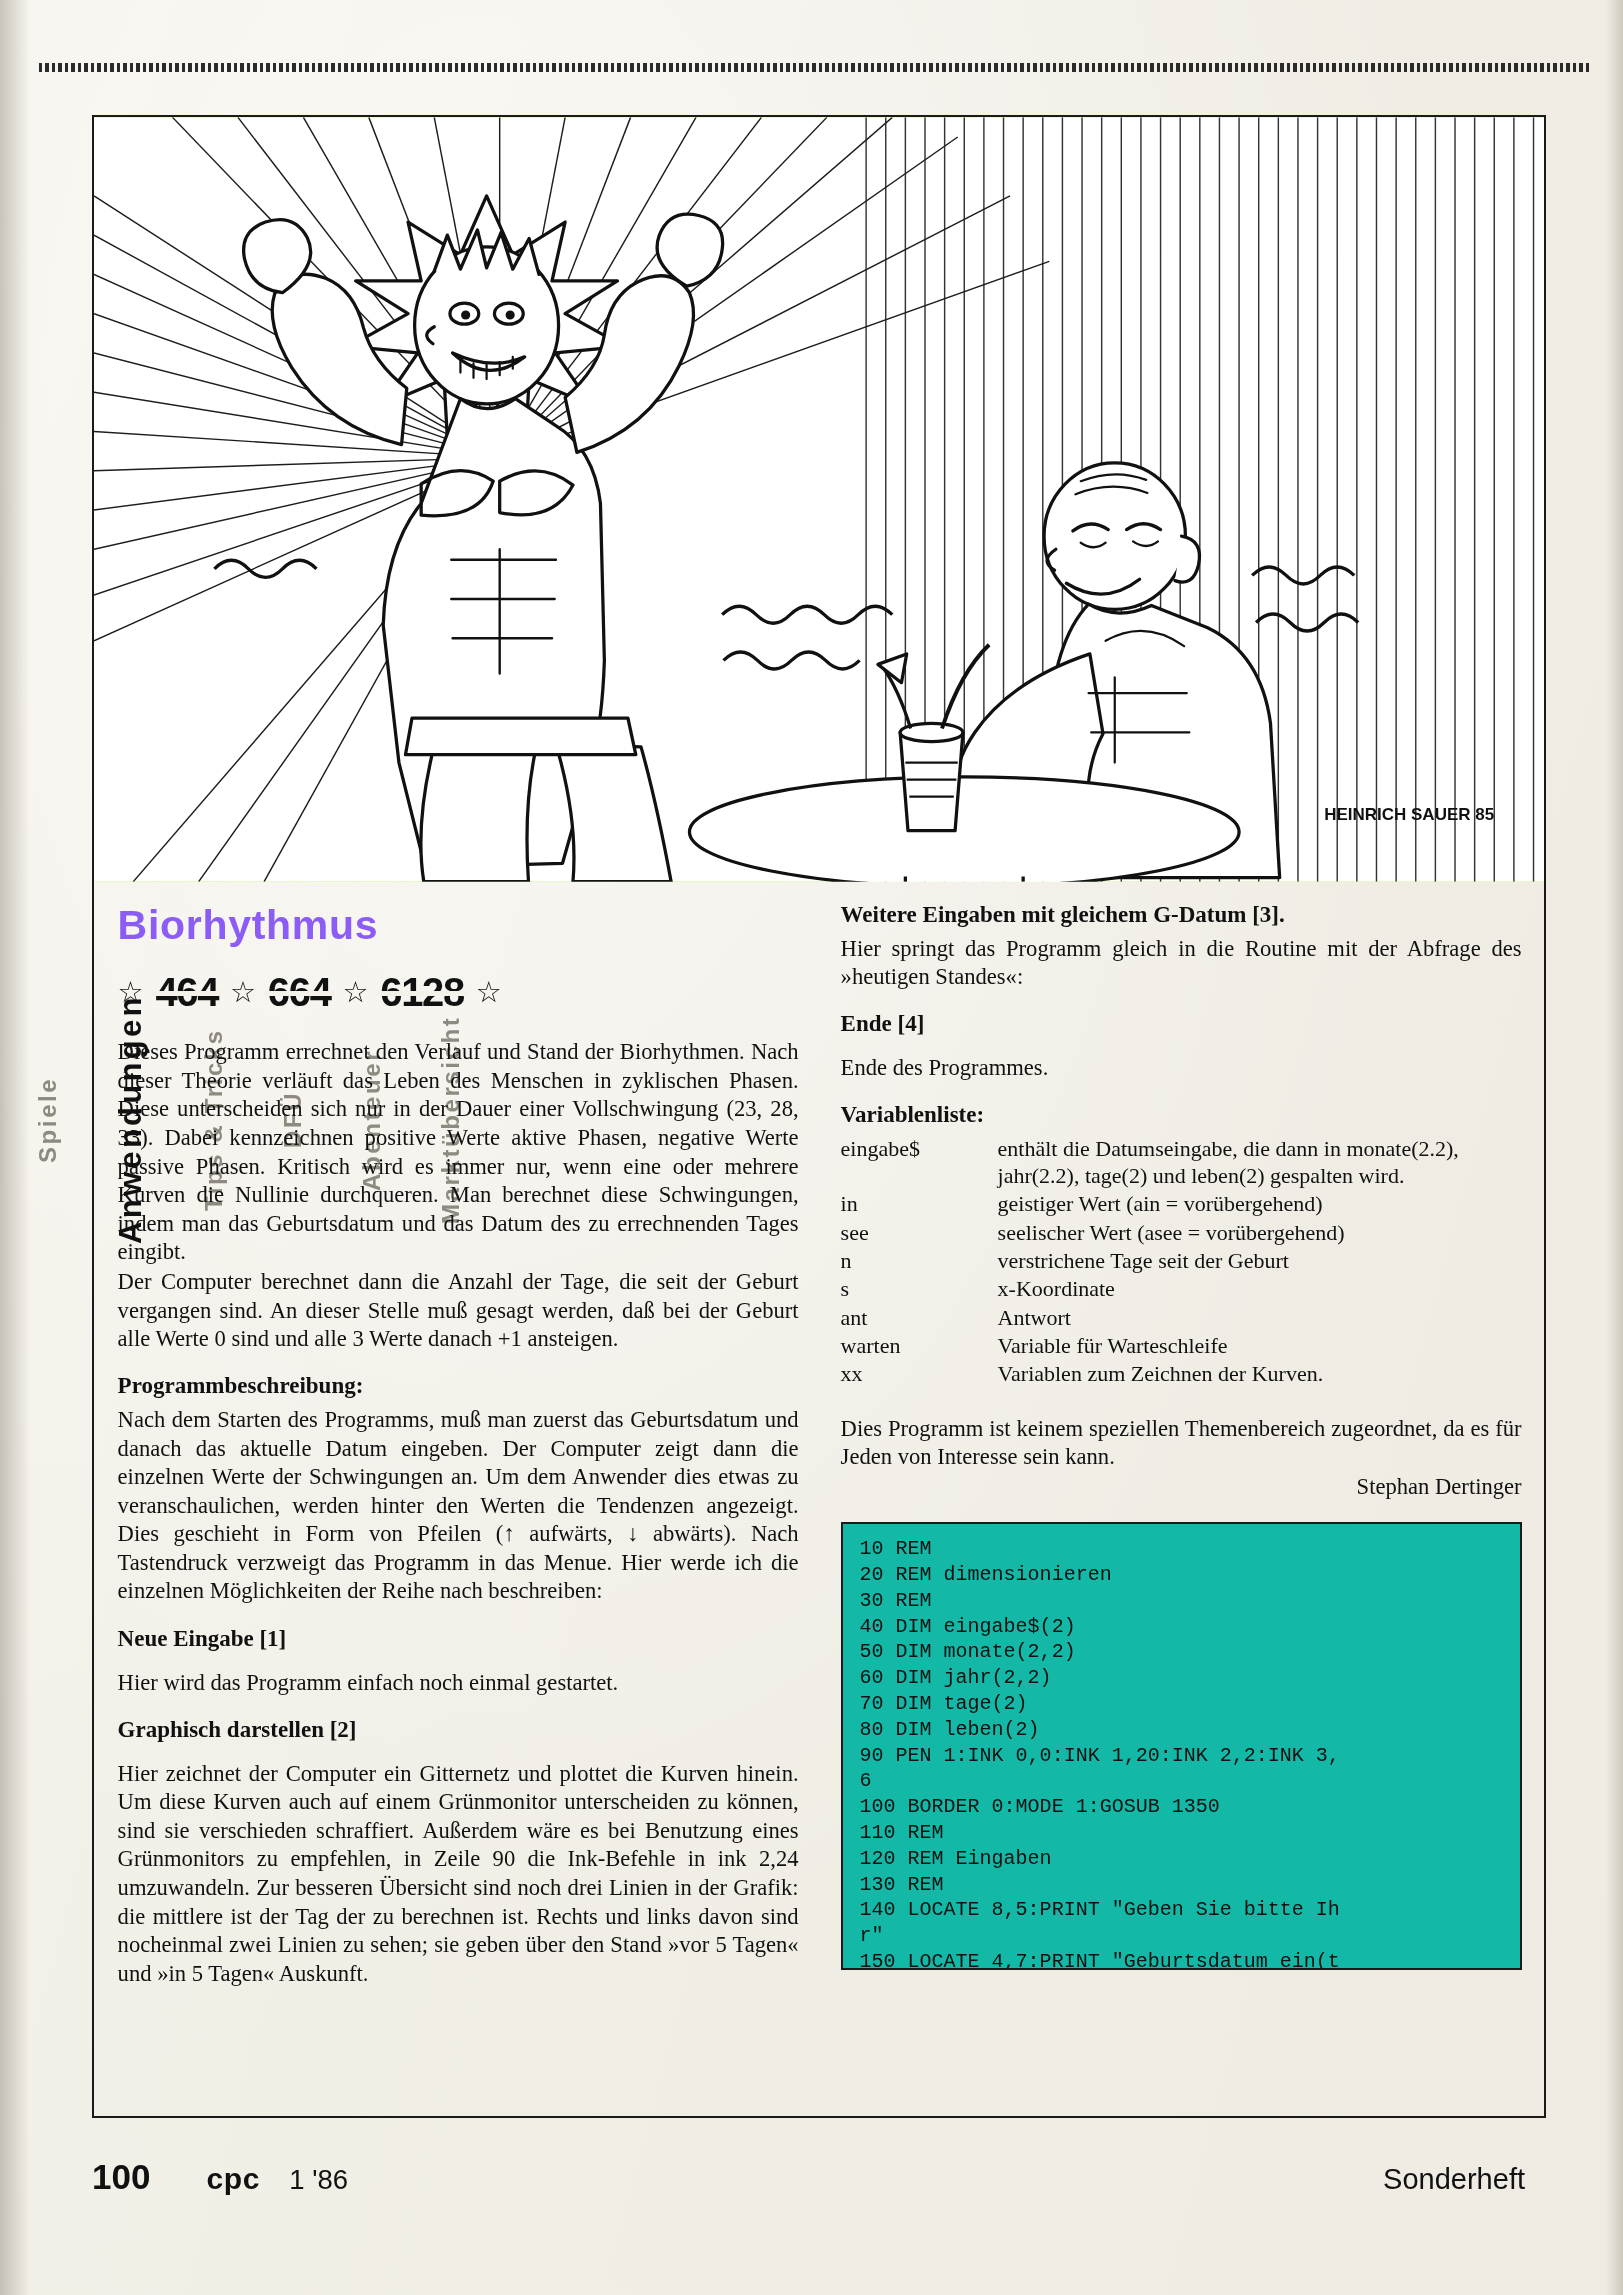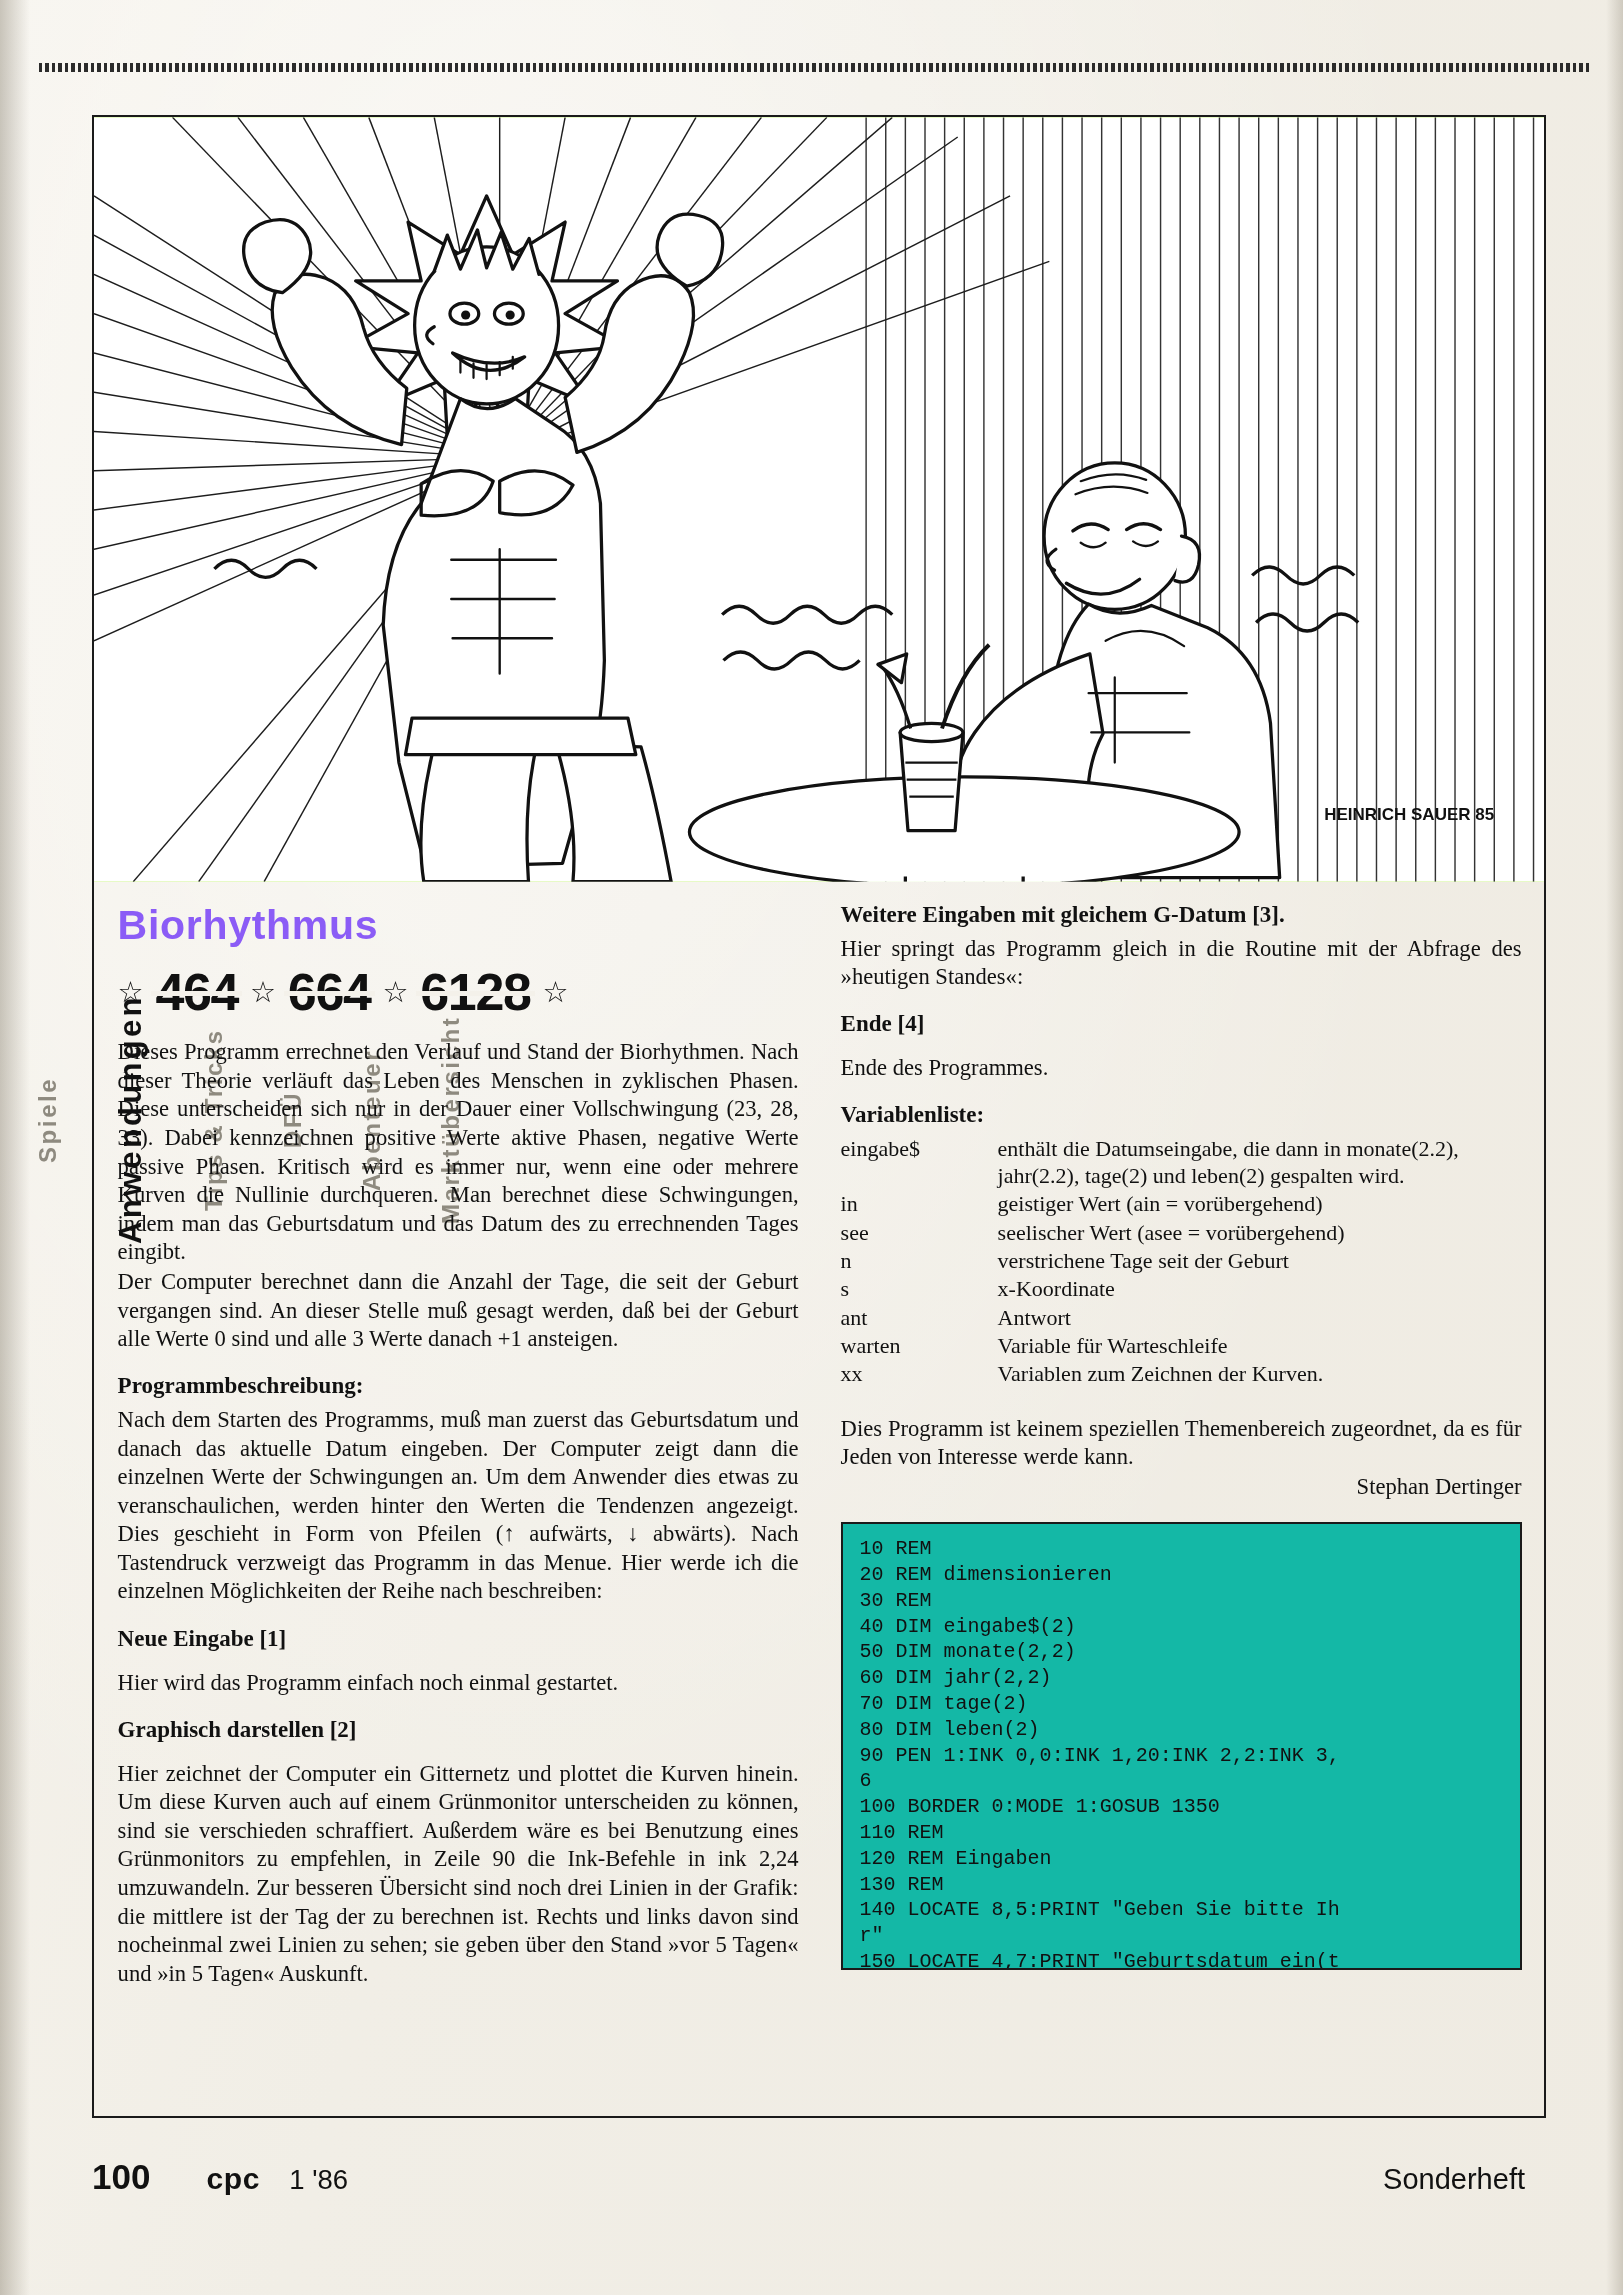--- a/index.html
+++ b/index.html
@@ -139,21 +139,21 @@
     height: 63px;
   }
   .star {
     font-size: 29px;
     line-height: 1;
     color: #111;
   }
   .model {
     font-family: "Liberation Sans", sans-serif;
     font-weight: 700;
-    font-size: 52px;
+    font-size: 40px;
     letter-spacing: -1.3px;
     color: #111;
     position: relative;
     padding: 0 2.6px;
   }
   .model::after {
     
     content: "";
     position: absolute;
     left: -1.3px; right: -1.3px;
@@ -526,21 +526,21 @@
               <td class="name">warten</td>
               <td>Variable für Warteschleife</td>
             </tr>
             <tr>
               <td class="name">xx</td>
               <td>Variablen zum Zeichnen der Kurven.</td>
             </tr>
           </tbody>
         </table>
 
-        <p class="body" style="margin-top:26px">Dies Programm ist keinem speziellen Themenbereich zugeordnet, da es für Jeden von Interesse werde kann.</p>
+        <p class="body" style="margin-top:26px">Dies Programm ist keinem speziellen Themenbereich zugeordnet, da es für Jeden von Interesse sein kann.</p>
         <div class="signature">Stephan Dertinger</div>
 
         <pre class="listing">10 REM
 20 REM dimensionieren
 30 REM
 40 DIM eingabe$(2)
 50 DIM monate(2,2)
 60 DIM jahr(2,2)
 70 DIM tage(2)
 80 DIM leben(2)

